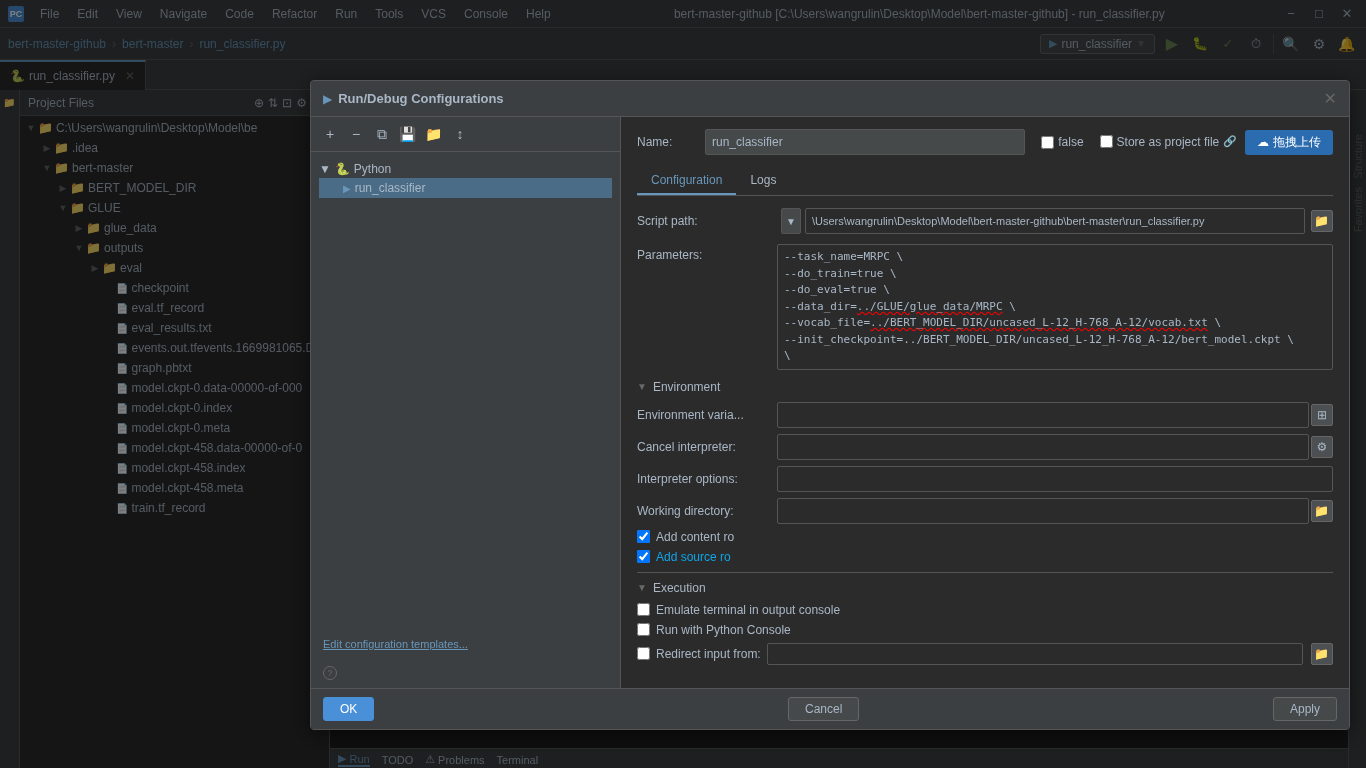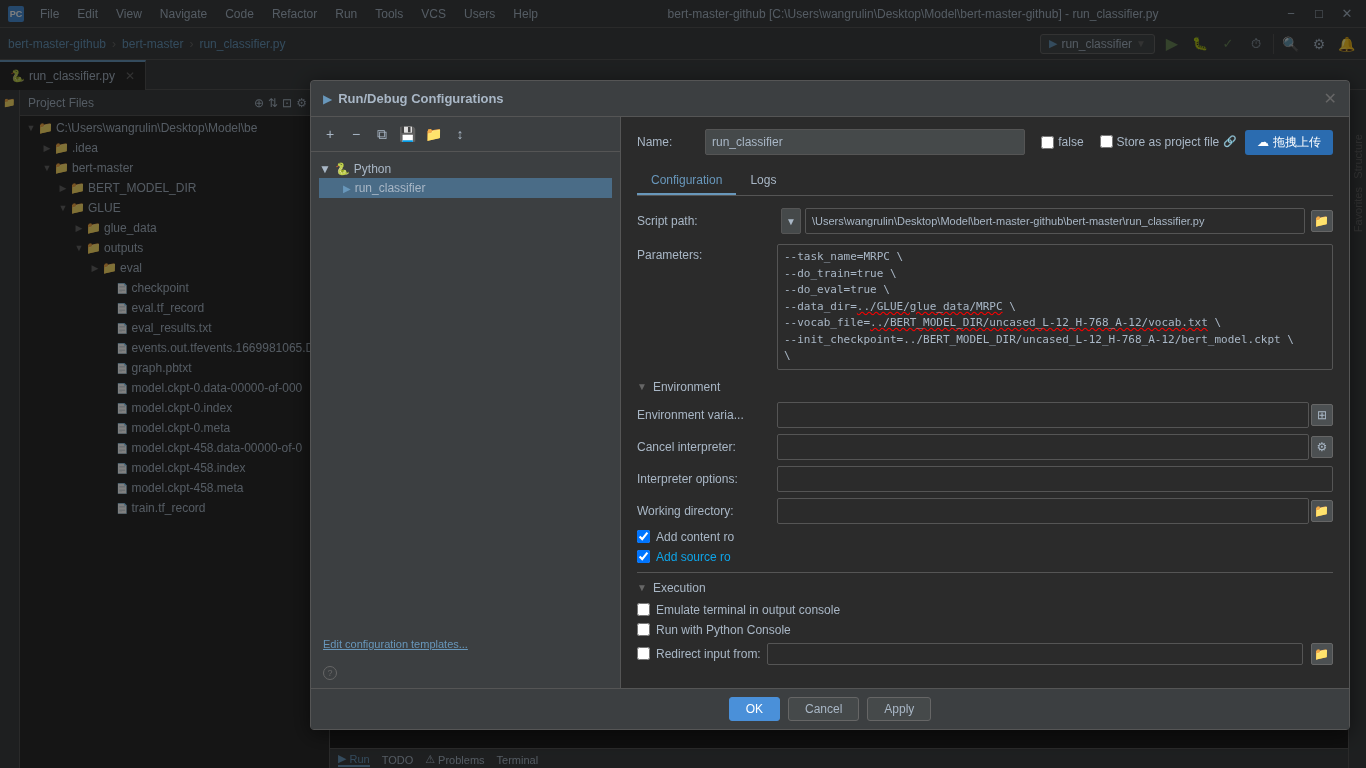--- a/index.html
+++ b/index.html
@@ -79,21 +79,21 @@
     .field-row { display: flex; align-items: flex-start; margin-bottom: 10px; }
     .field-label { width: 140px; color: #a9b7c6; font-size: 12px; padding-top: 4px; flex-shrink: 0; }
     .field-input-folder { width: 22px; height: 22px; background: #4c5052; border: 1px solid #666; border-radius: 2px; display: flex; align-items: center; justify-content: center; cursor: pointer; color: #a9b7c6; margin-left: 2px; }
     .tabs-row { display: flex; gap: 0; margin-bottom: 12px; border-bottom: 1px solid #555; }
     .config-tab { padding: 6px 14px; cursor: pointer; font-size: 12px; color: #a9b7c6; border-bottom: 2px solid transparent; }
     .config-tab.active { border-bottom: 2px solid #6897bb; color: #6897bb; }
     .section-header { display: flex; align-items: center; gap: 6px; margin: 8px 0; color: #a9b7c6; font-size: 12px; cursor: pointer; }
     .section-arrow { color: #666; font-size: 10px; }
     .params-area { background: #2b2b2b; border: 1px solid #555; border-radius: 2px; padding: 4px 6px; font-family: monospace; font-size: 11px; color: #a9b7c6; min-height: 60px; line-height: 1.5; }
     .red-underline { text-decoration: underline; text-decoration-color: red; text-decoration-style: wavy; }
-    .dialog-footer { display: flex; align-items: center; justify-content: center; padding: 8px 12px; gap: 8px; border-top: 1px solid #555; background: #3c3f41; }
+    .dialog-footer { display: flex; align-items: center; justify-content: space-between; padding: 8px 12px; gap: 8px; border-top: 1px solid #555; background: #3c3f41; }
     .btn { padding: 4px 16px; border-radius: 3px; cursor: pointer; font-size: 12px; border: 1px solid #666; }
     .btn-primary { background: #4a90d9; color: white; border-color: #4a90d9; }
     .btn-default { background: #45494a; color: #a9b7c6; }
     .btn-apply { background: #45494a; color: #a9b7c6; }
 
     
     .baidu-btn { background: #2b6cb0; color: white; padding: 4px 12px; border-radius: 3px; font-size: 12px; cursor: pointer; display: flex; align-items: center; gap: 4px; }
 
     .top-right-icons { display: flex; align-items: center; gap: 6px; margin-left: auto; }
     .top-icon { width: 22px; height: 22px; display: flex; align-items: center; justify-content: center; cursor: pointer; color: #a9b7c6; font-size: 13px; border-radius: 2px; }
@@ -120,21 +120,21 @@
     </div>
   <span class="menu-item">File</span>
   <span class="menu-item">Edit</span>
   <span class="menu-item">View</span>
   <span class="menu-item">Navigate</span>
   <span class="menu-item">Code</span>
   <span class="menu-item">Refactor</span>
   <span class="menu-item">Run</span>
   <span class="menu-item">Tools</span>
   <span class="menu-item">VCS</span>
-  <span class="menu-item">Users</span>
+  <span class="menu-item">Console</span>
   <span class="menu-item">Help</span>
   <span class="title-bar-center">bert-master-github [C:\Users\wangrulin\Desktop\Model\bert-master-github] - run_classifier.py</span>
   <div class="top-right-icons">
     <div class="top-icon">−</div>
     <div class="top-icon">□</div>
     <div class="top-icon">✕</div>
   </div>
 </div>
 
 <div class="toolbar">

